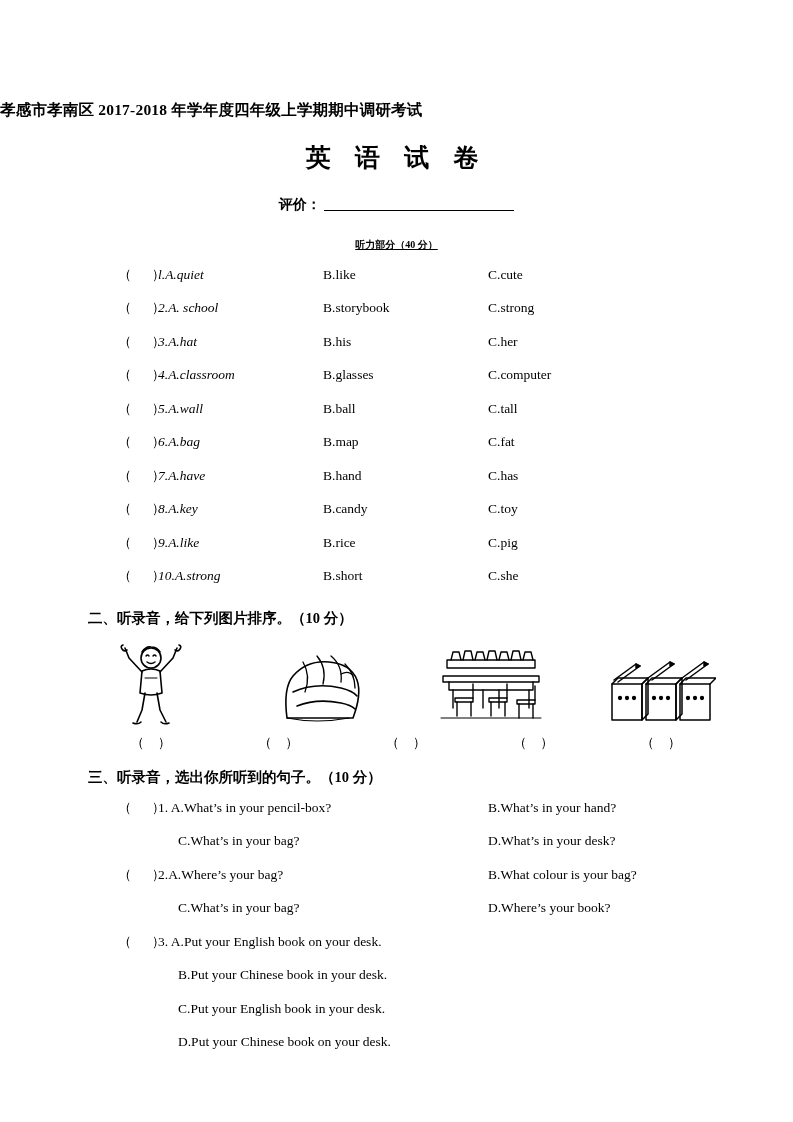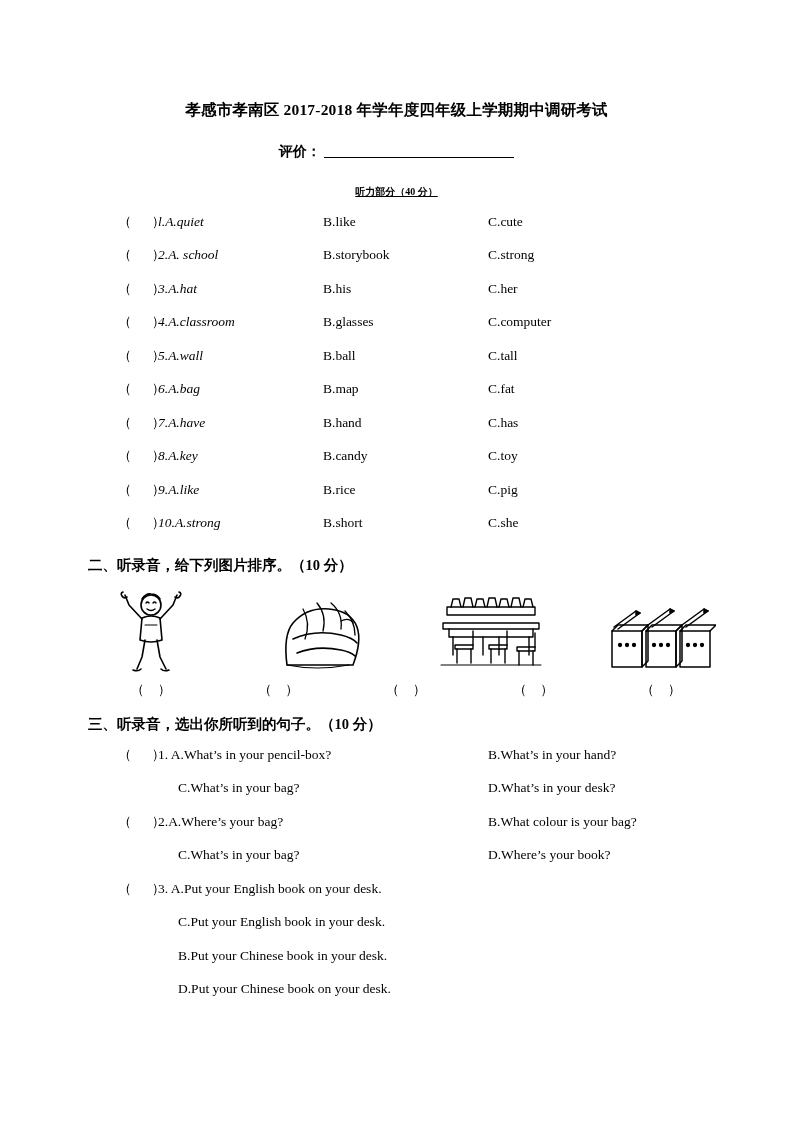--- a/index.html
+++ b/index.html
@@ -16,21 +16,21 @@
     overflow: hidden;
   }
   .page {
     position: absolute;
     left: 0; top: 0;
     width: 793px;
     height: 1122px;
     padding: 0;
   }
   .doc-title {
-    text-align: center;
+    text-align: left;
     font-size: 15.5px;
     font-weight: bold;
     margin-top: 100px;
     letter-spacing: 0.2px;
     font-family: "Liberation Serif", serif;
   }
   .doc-subtitle {
     text-align: center;
     font-size: 25px;
     font-weight: bold;
@@ -128,20 +128,21 @@
   .sent-row.indent .s-left { margin-left: 20px; width: 310px; }
 
   svg { display: block; }
 </style>
 </head>
 <body>
 
 <div class="page">
 
   <div class="doc-title">孝感市孝南区 2017-2018 年学年度四年级上学期期中调研考试</div>
+  <div class="doc-subtitle">英 语 试 卷</div>
 
   <div class="eval-row">
     <span class="eval-label">评价：</span>
     <span class="eval-line"></span>
   </div>
 
   <div class="section-center">听力部分（40 分）</div>
 
   <div class="choice-list">
     <div class="choice-row">
@@ -363,25 +364,25 @@
       <span class="s-left">C.What’s in your bag?</span>
       <span class="s-right">D.Where’s your book?</span>
     </div>
 
     <div class="sent-row">
       <span class="paren">（      ）</span>
       <span class="s-left">3. A.Put your English book on your desk.</span>
     </div>
     <div class="sent-row indent">
       <span class="paren"></span>
+      <span class="s-left">B.Put your Chinese book in your desk.</span>
+    </div>
+    <div class="sent-row indent">
+      <span class="paren"></span>
       <span class="s-left">C.Put your English book in your desk.</span>
     </div>
     <div class="sent-row indent">
       <span class="paren"></span>
-      <span class="s-left">B.Put your Chinese book in your desk.</span>
-    </div>
-    <div class="sent-row indent">
-      <span class="paren"></span>
       <span class="s-left">D.Put your Chinese book on your desk.</span>
     </div>
   </div>
 
 </div>
 
 </body></html>

